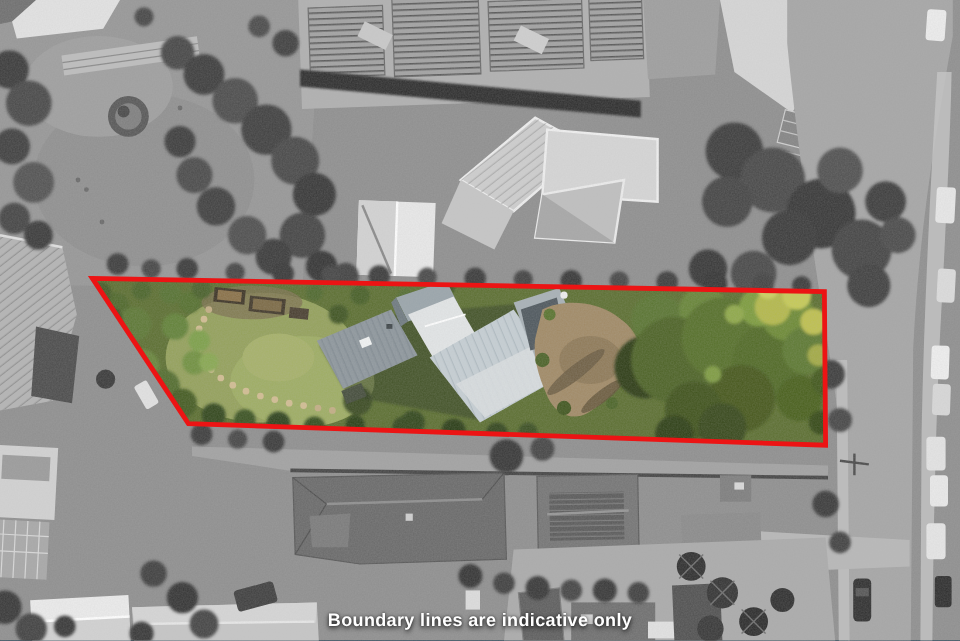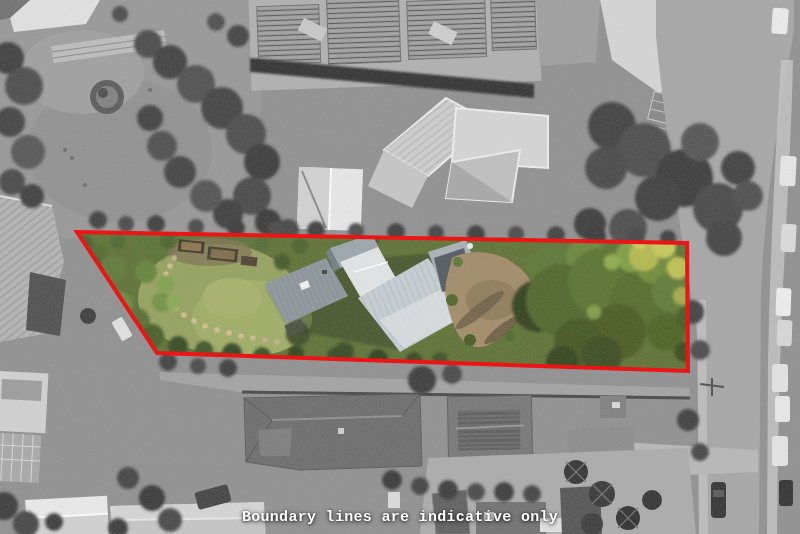--- a/index.html
+++ b/index.html
@@ -1,17 +1,17 @@
 <!DOCTYPE html>
 <html><head>
 <meta charset="utf-8">
 <style>
   html,body{margin:0;padding:0;background:#222;}
   .stage{position:relative;width:800px;height:534px;overflow:hidden;background:#0c4a6e;
-         font-family:Liberation Mono, monospace;}
+         font-family:Liberation Sans, sans-serif;}
   .stage svg{position:absolute;left:0;top:0;}
   .caption{position:absolute;left:0;right:0;top:509px;text-align:center;
            font-weight:700;font-size:15px;letter-spacing:.3px;color:#ffffff;
            text-shadow:0 1px 4px rgba(0,0,0,.8),0 0 2px rgba(0,0,0,.55);}
 </style>
 </head>
 <body>
 
 <div class="stage">
 <svg width="800" height="534" viewBox="0 0 800 534">

